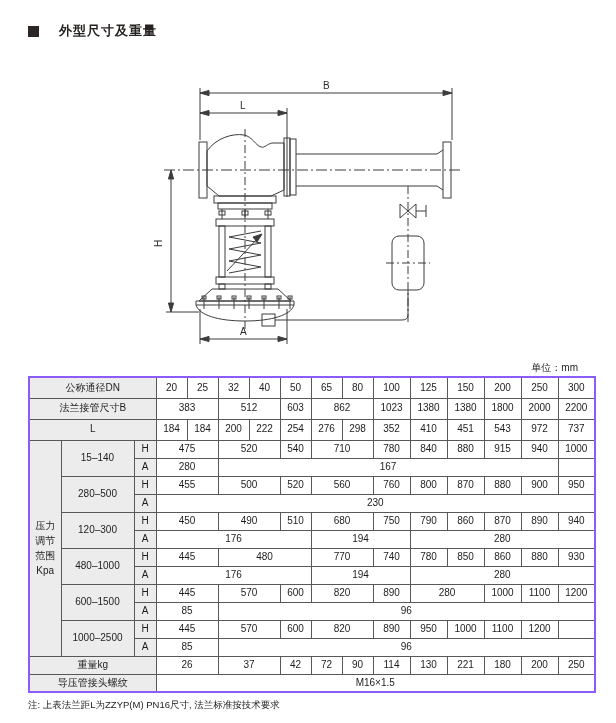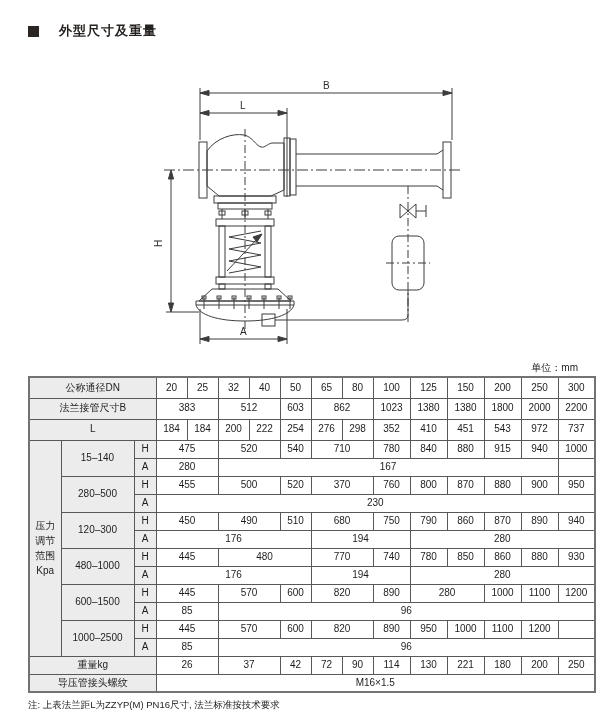--- a/index.html
+++ b/index.html
@@ -9,21 +9,21 @@
   }
   .title{
     position:absolute;left:28px;top:22px;display:flex;align-items:center;gap:20px;
     font-size:13px;font-weight:bold;color:#262220;letter-spacing:1px;
   }
   .title .sq{width:11px;height:11px;background:#2b2623;flex:0 0 auto;}
   svg.diagram{position:absolute;left:0;top:0;}
   .unit{position:absolute;top:361px;right:38px;font-size:10px;color:#222;}
   table.dims{
     position:absolute;left:28px;top:376px;border-collapse:collapse;table-layout:fixed;
-    font-size:10px;color:#1d1d1d;border:2px solid #737373;
+    font-size:10px;color:#1d1d1d;border:2px solid #8b5cf6;
   }
   table.dims td{
     border:1px solid #585858;text-align:center;vertical-align:middle;
     padding:0;line-height:1.05;overflow:hidden;white-space:nowrap;
   }
   table.dims td.hd{background:#ececec;}
   table.dims td.pressure{white-space:pre-line;line-height:1.5;}
   tr.h21{height:21px;} tr.h18{height:18px;}
   .note{position:absolute;left:28px;top:699px;font-size:9.5px;color:#1d1d1d;}
 </style>
@@ -232,21 +232,21 @@
         <td colspan="2" class="val">280</td>
         <td colspan="10" class="val">167</td>
         <td class="val"></td>
       </tr>
       <tr class="h18">
         <td class="hd" rowspan="2">280–500</td>
         <td class="hd">H</td>
         <td colspan="2" class="val">455</td>
         <td colspan="2" class="val">500</td>
         <td class="val">520</td>
-        <td colspan="2" class="val">370</td>
+        <td colspan="2" class="val">560</td>
         <td class="val">760</td>
         <td class="val">800</td>
         <td class="val">870</td>
         <td class="val">880</td>
         <td class="val">900</td>
         <td class="val">950</td>
       </tr>
       <tr class="h18">
         <td class="hd">A</td>
         <td colspan="13" class="val">230</td>

